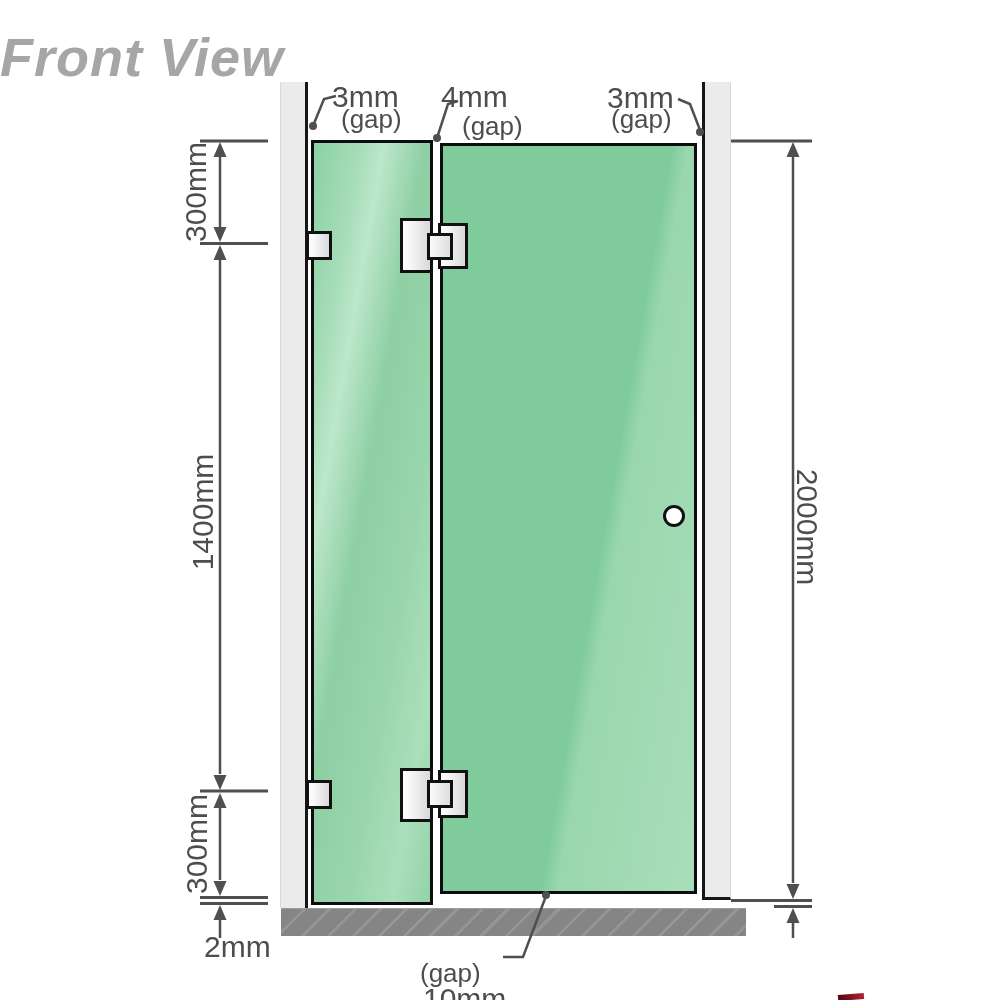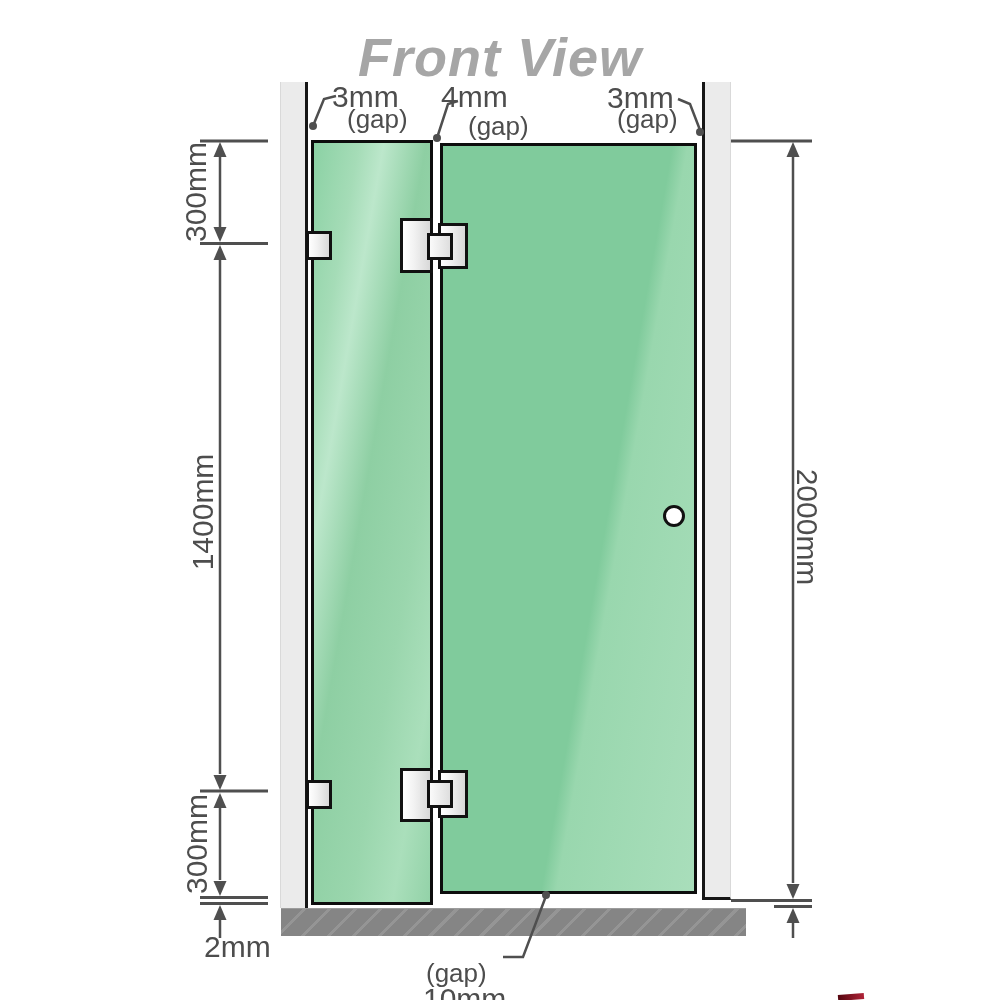--- a/index.html
+++ b/index.html
@@ -1,21 +1,21 @@
 <!DOCTYPE html>
 <html><head>
 <meta charset="utf-8">
 <style>
   html,body{margin:0;padding:0;background:#ffffff;}
   .stage{
     position:relative;width:1000px;height:1000px;background:#ffffff;overflow:hidden;
     font-family:"Liberation Sans", sans-serif;
   }
   .title{
-    position:absolute;left:0;top:26px;width:1000px;text-align:center;
+    position:absolute;left:0;top:26px;width:1000px;
     font-size:54px;font-weight:bold;font-style:italic;color:#a6a6a6;letter-spacing:1px;
   }
   .wall{position:absolute;background:#ebebeb;box-sizing:border-box;}
   .wall-left{left:280px;top:82px;width:28px;height:826px;border-right:3px solid #161616;border-left:1px solid #d9d9d9;}
   .wall-right{left:702px;top:82px;width:29px;height:818px;border-left:3px solid #161616;border-bottom:3px solid #161616;border-right:1px solid #d9d9d9;}
   .floor{
     position:absolute;left:281px;top:908px;width:465px;height:27px;
     background:repeating-linear-gradient(135deg,#858585 0px,#858585 15px,#959595 15px,#959595 18px);
     border-top:1px solid #9c9c9c;
   }
@@ -34,21 +34,21 @@
   .hinge-plate-a-top{left:400px;top:218px;width:33px;height:55px;}
   .hinge-plate-b-top{left:438px;top:223px;width:30px;height:46px;}
   .hinge-tab-top{left:427px;top:233px;width:26px;height:27px;z-index:6;background:linear-gradient(90deg,#fafafa,#dedede);}
   .hinge-plate-a-bottom{left:400px;top:768px;width:33px;height:54px;}
   .hinge-plate-b-bottom{left:438px;top:770px;width:30px;height:48px;}
   .hinge-tab-bottom{left:427px;top:780px;width:26px;height:28px;z-index:6;background:linear-gradient(90deg,#fafafa,#dedede);}
   .handle{position:absolute;left:663px;top:505px;width:22px;height:22px;border-radius:50%;
     border:3px solid #111;background:#ffffff;box-sizing:border-box;z-index:5;}
   .overlay{position:absolute;left:0;top:0;z-index:8;pointer-events:none;}
   .lbl{position:absolute;color:#4d4d4d;font-size:30px;white-space:nowrap;z-index:9;line-height:1;}
-  .lbl.small{font-size:26px;margin-left:6px;}
+  .lbl.small{font-size:26px;}
   .rot-ccw{transform:translate(-50%,-50%) rotate(-90deg);}
   .rot-cw{transform:translate(-50%,-50%) rotate(90deg);}
   .watermark{position:absolute;left:838px;top:994px;width:26px;height:6px;
     background:linear-gradient(90deg,#55060f,#b02338);transform:rotate(-4deg);z-index:9;}
 </style>
 </head>
 <body>
 
 <div class="stage">
 

